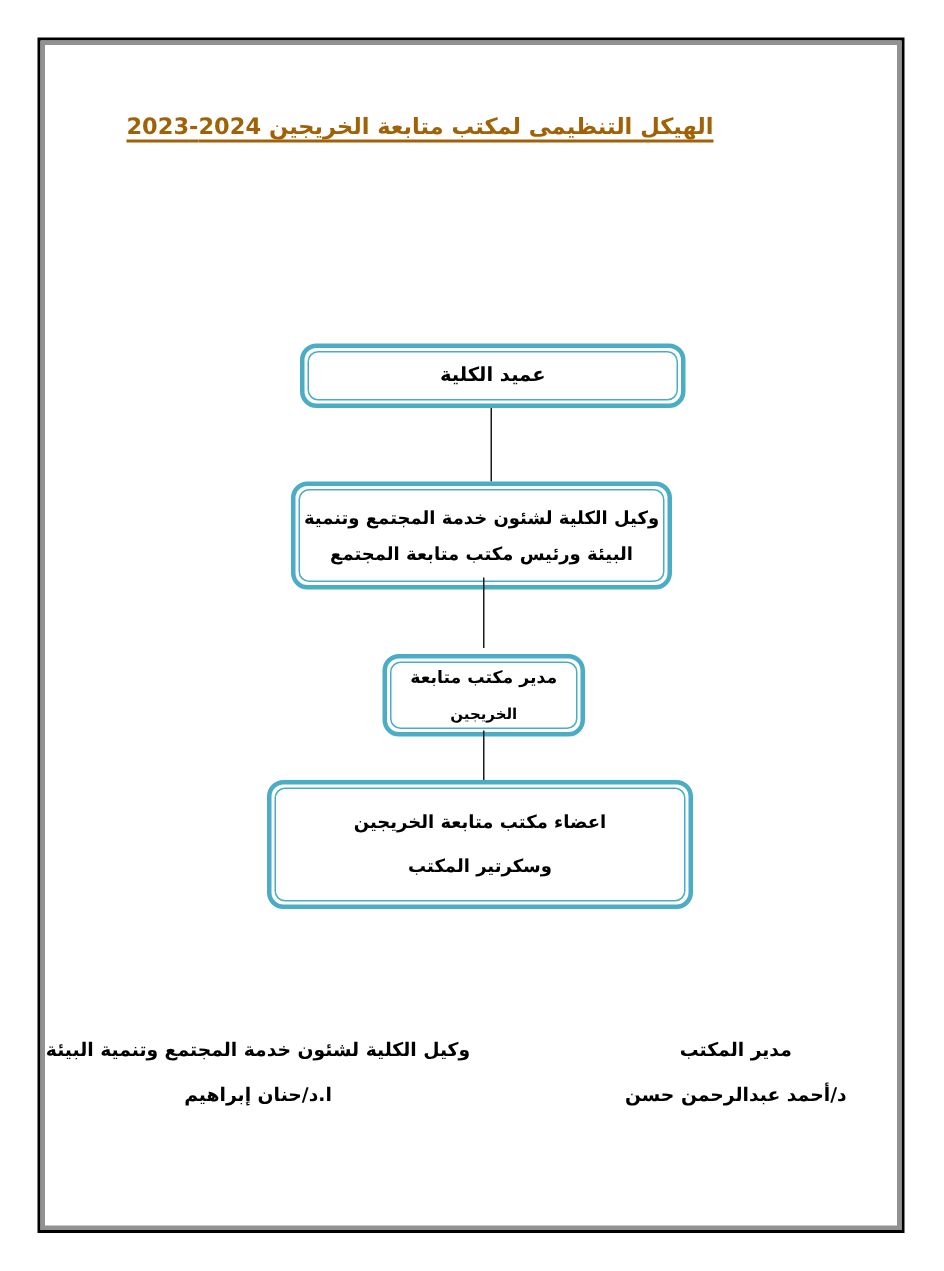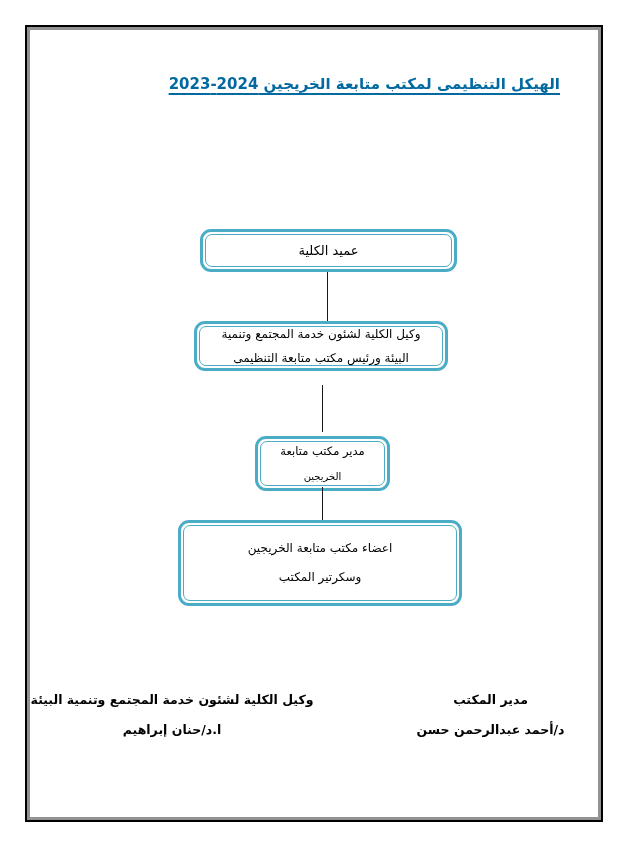--- a/index.html
+++ b/index.html
@@ -28,25 +28,25 @@
   .page-border-inner {
     position: absolute;
     inset: 0;
     border: 3px solid var(--page-border-inner, #929292);
   }
   .doc-title {
     position: absolute;
     top: 75px;
     left: 0;
     width: 560px;
-    text-align: right;
+    text-align: center;
     direction: rtl;
     font-weight: bold;
     font-size: 15px;
-    color: #0369a1;
+    color: #a16207;
   }
   .doc-title .underlined {
     text-decoration: underline;
     text-decoration-thickness: 2px;
     text-underline-offset: 4px;
   }
   
   .node {
     position: absolute;
     box-sizing: border-box;
@@ -60,27 +60,27 @@
     height: 100%;
     box-sizing: border-box;
     border: 1px solid var(--box-border, #4BACC6);
     border-radius: 7px;
     display: flex;
     flex-direction: column;
     align-items: center;
     justify-content: center;
     direction: rtl;
     text-align: center;
-    font-weight: normal;
+    font-weight: bold;
     color: #000;
     font-size: 12px;
   }
   .node1 { left: 200px; top: 229px; width: 257px; height: 43px; }
   .node1 .node-inner { font-size: 13px; }
-  .node2 { left: 194px; top: 321px; width: 254px; height: 50px; }
+  .node2 { left: 194px; top: 321px; width: 254px; height: 72px; }
   .node2 .node-inner { line-height: 24px; }
   .node3 { left: 255px; top: 436px; width: 135px; height: 55px; }
   .node3 .node-inner { line-height: 25px; font-size: 11.5px; }
   .node3 .big-line { font-size: 10px; }
   .node4 { left: 178px; top: 520px; width: 284px; height: 86px; }
   .node4 .node-inner { line-height: 29px; }
   .connector {
     position: absolute;
     width: 0;
     border-left: 1px solid var(--connector, #1a1a1a);
@@ -121,21 +121,21 @@
       <div class="node-inner">
         <span>عميد الكلية</span>
       </div>
     </div>
 
     <div class="connector conn1"></div>
 
     <div class="node node2">
       <div class="node-inner">
         <span>وكيل الكلية لشئون خدمة المجتمع وتنمية</span>
-        <span>البيئة ورئيس مكتب متابعة التنظيمى</span>
+        <span>البيئة ورئيس مكتب متابعة المجتمع</span>
       </div>
     </div>
 
     <div class="connector conn2"></div>
 
     <div class="node node3">
       <div class="node-inner">
         <span>مدير مكتب متابعة</span>
         <span class="big-line">الخريجين</span>
       </div>

